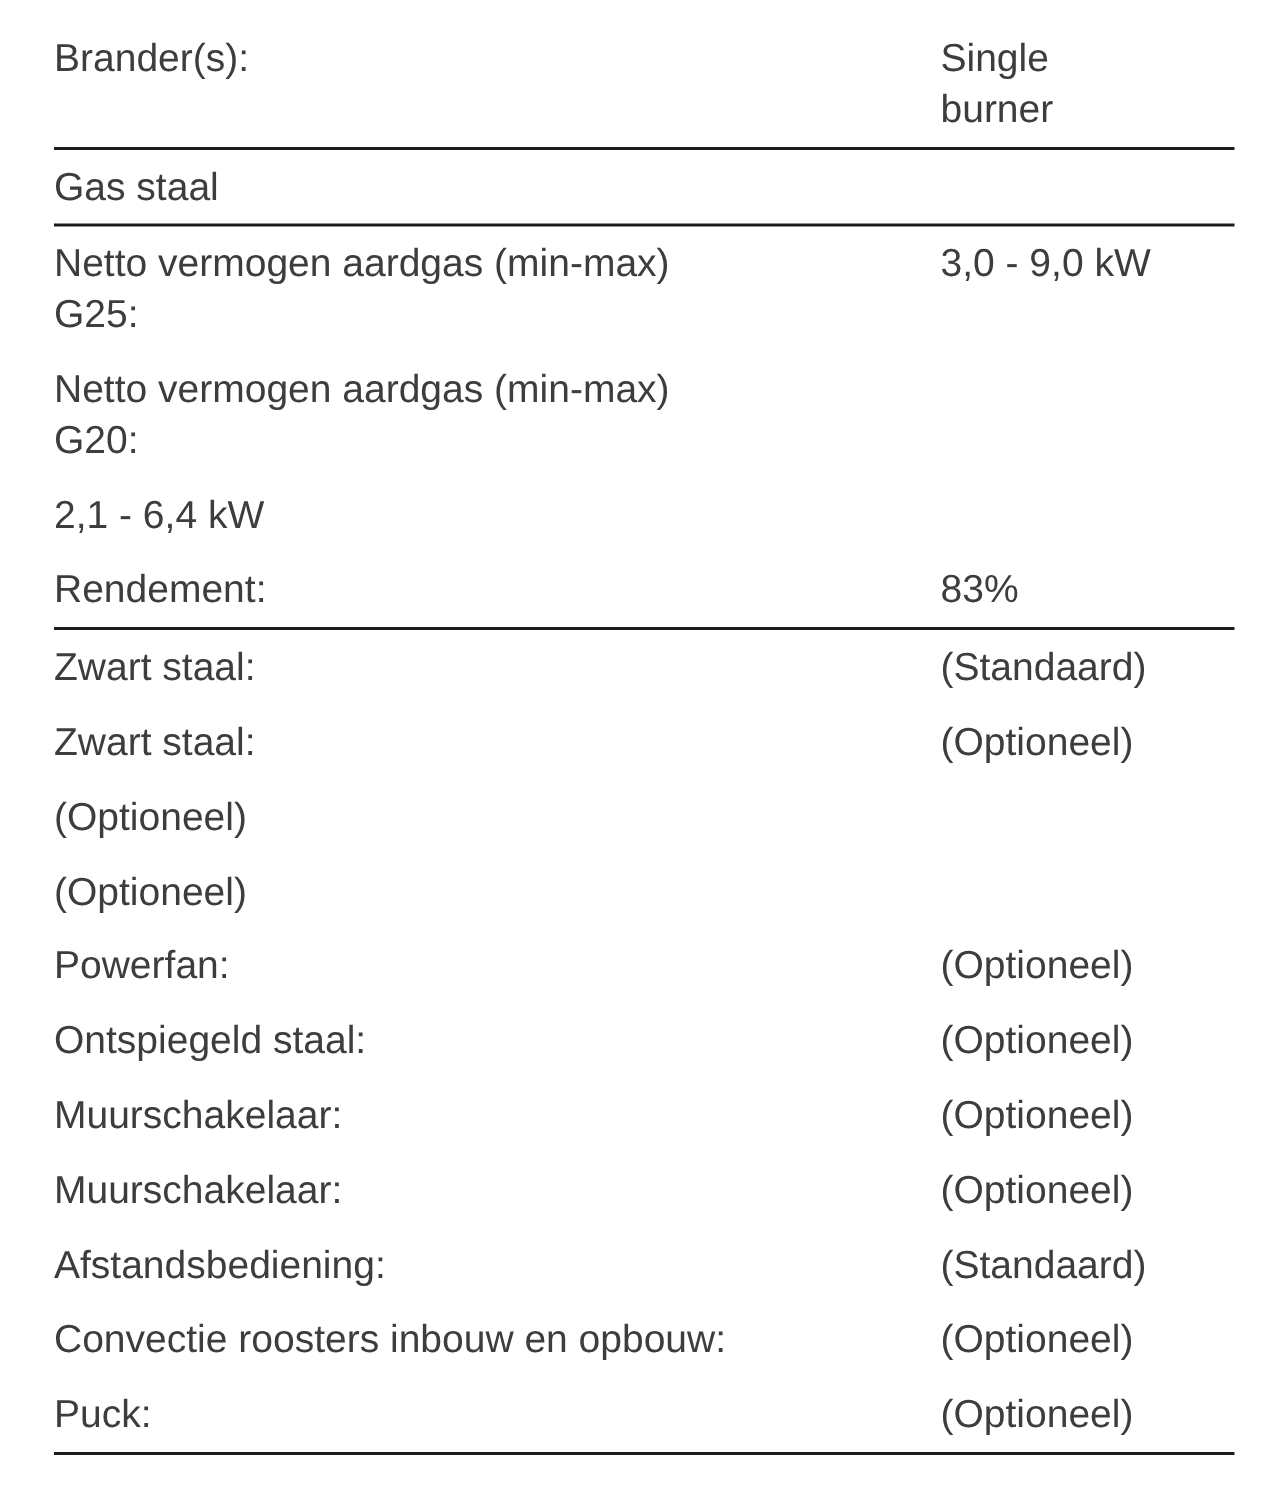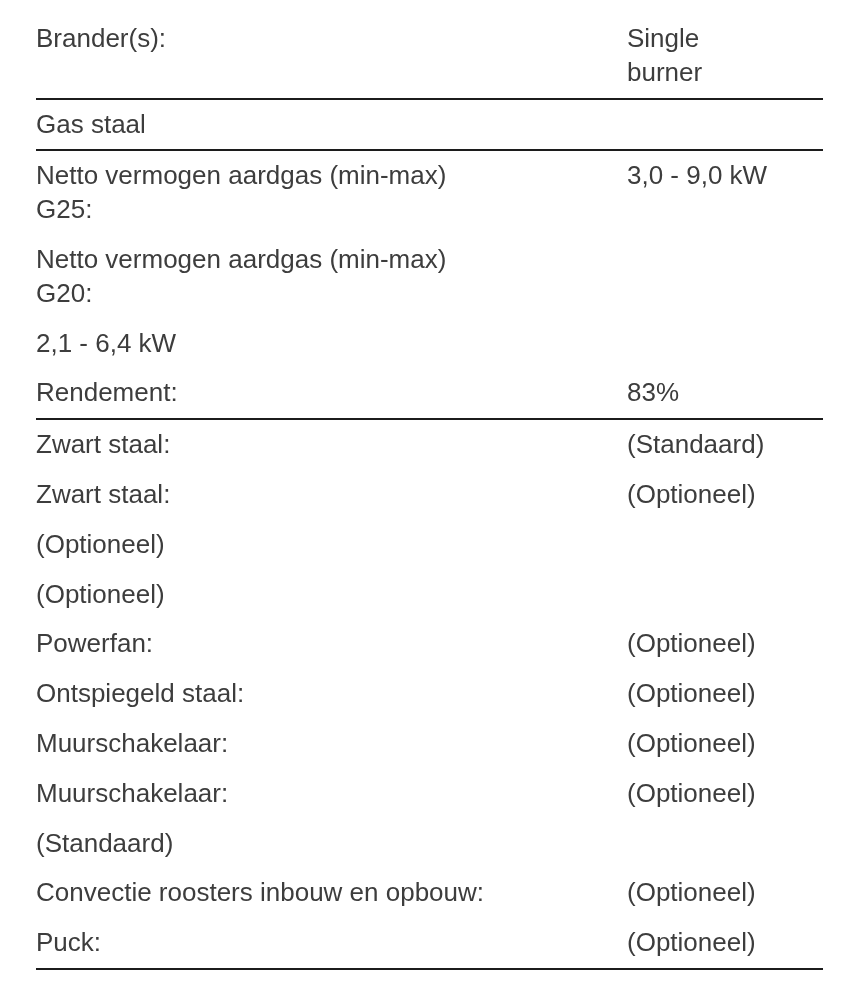--- a/index.html
+++ b/index.html
@@ -108,20 +108,21 @@
     <div class="cell label">Muurschakelaar:</div>
     <div class="cell value">(Optioneel)</div>
   </div>
 
   <div class="row">
     <div class="cell label">Muurschakelaar:</div>
     <div class="cell value">(Optioneel)</div>
   </div>
 
   <div class="row">
+    <div class="cell label">Afstandsbediening:</div>
     <div class="cell value">(Standaard)</div>
   </div>
 
   <div class="row">
     <div class="cell label">Convectie roosters inbouw en opbouw:</div>
     <div class="cell value">(Optioneel)</div>
   </div>
 
   <div class="row divider">
     <div class="cell label">Puck:</div>

